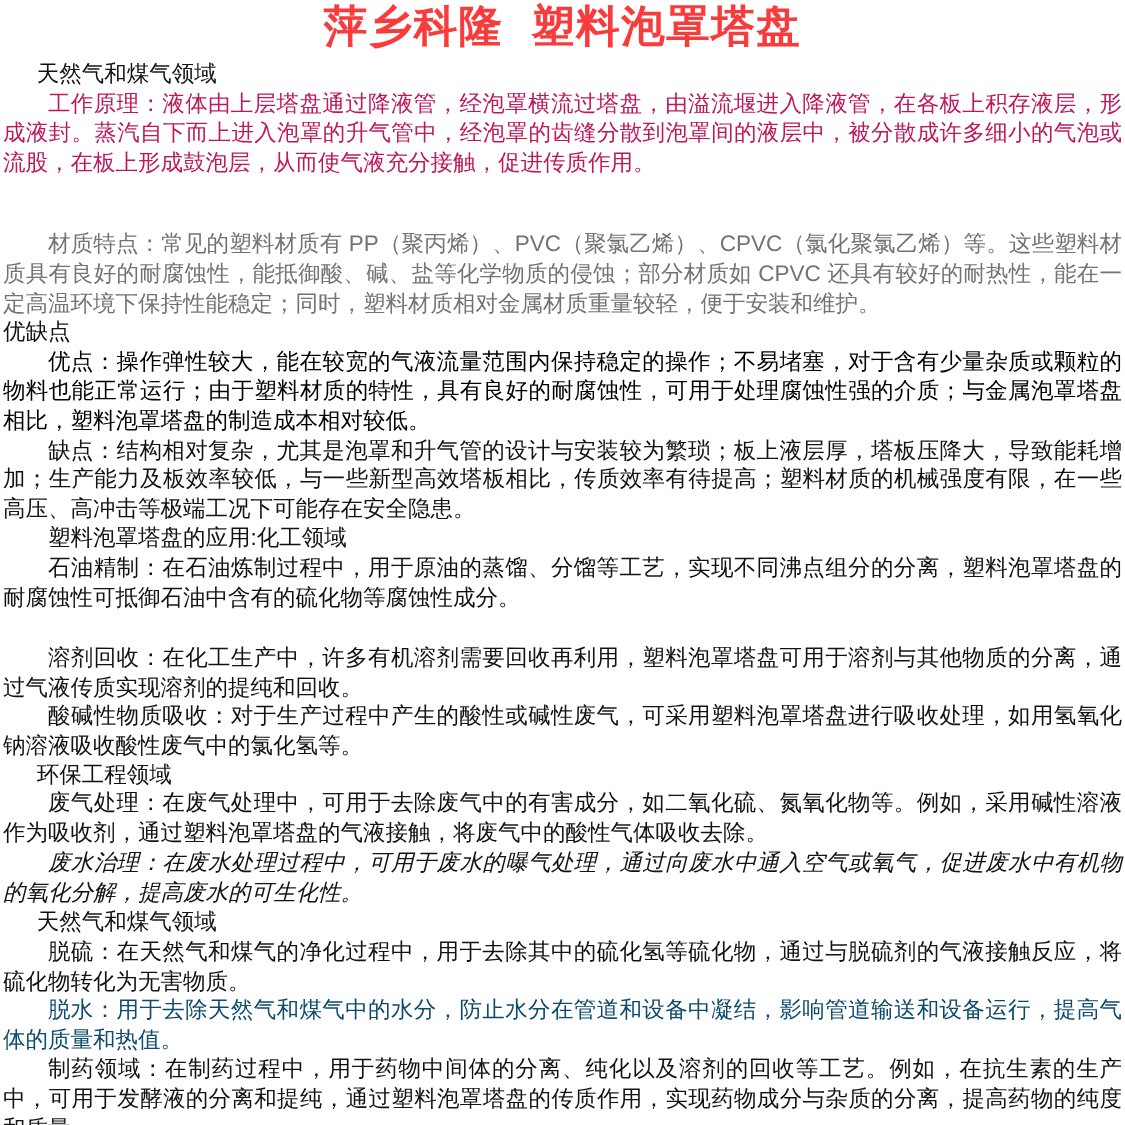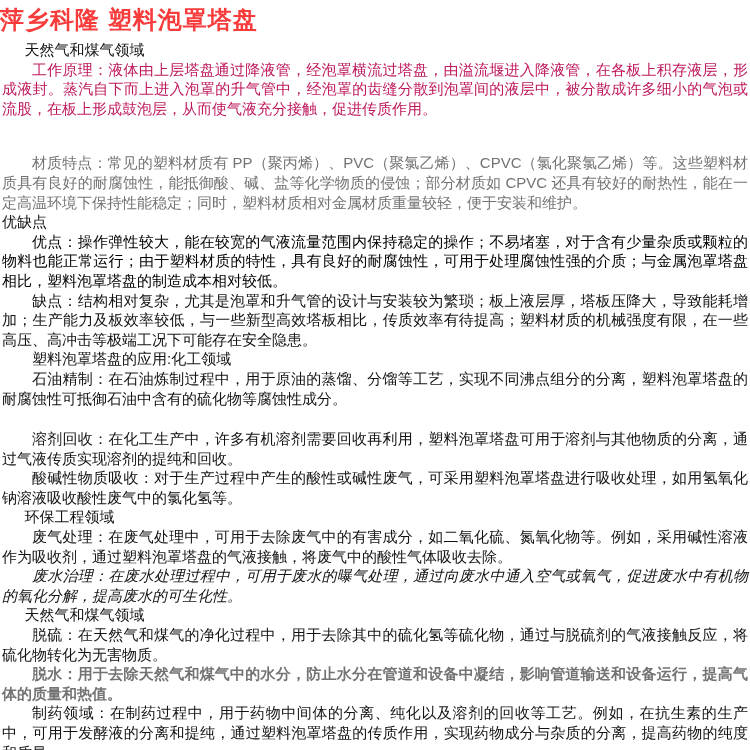--- a/index.html
+++ b/index.html
@@ -8,25 +8,26 @@
     width:750px;height:750px;
     margin:0;
     background:#ffffff;
     overflow:hidden;
     font-family:"Liberation Sans","DejaVu Sans",sans-serif;
     color:#111111;
     box-sizing:border-box;
   }
   .doc-title{
     margin:3px 0 3px 0;
-    font-size:24px;
+    font-size:29px;
     line-height:34px;
     font-weight:bold;
-    text-align:left;
+    text-align:center;
     letter-spacing:1px;
+    font-family:Liberation Mono, monospace;
   }
   .doc-body{
     padding:0 2px;
   }
   .para{
     margin:0;
     font-size:15px;
     line-height:19.6px;
     text-align:justify;
     text-justify:inter-ideograph;
@@ -45,20 +46,20 @@
       <p class="para" style="text-indent: 2em; color: #be185d;">工作原理：液体由上层塔盘通过降液管，经泡罩横流过塔盘，由溢流堰进入降液管，在各板上积存液层，形成液封。蒸汽自下而上进入泡罩的升气管中，经泡罩的齿缝分散到泡罩间的液层中，被分散成许多细小的气泡或流股，在板上形成鼓泡层，从而使气液充分接触，促进传质作用。</p>
       <p class="para" style="text-indent: 2em; color: #737373; margin-top: 35px;">材质特点：常见的塑料材质有 PP（聚丙烯）、PVC（聚氯乙烯）、CPVC（氯化聚氯乙烯）等。这些塑料材质具有良好的耐腐蚀性，能抵御酸、碱、盐等化学物质的侵蚀；部分材质如 CPVC 还具有较好的耐热性，能在一定高温环境下保持性能稳定；同时，塑料材质相对金属材质重量较轻，便于安装和维护。</p>
       <p class="para" style="text-indent: 0em; color: rgb(18, 18, 18);">优缺点</p>
       <p class="para" style="text-indent: 2em; color: #000000;">优点：操作弹性较大，能在较宽的气液流量范围内保持稳定的操作；不易堵塞，对于含有少量杂质或颗粒的物料也能正常运行；由于塑料材质的特性，具有良好的耐腐蚀性，可用于处理腐蚀性强的介质；与金属泡罩塔盘相比，塑料泡罩塔盘的制造成本相对较低。</p>
       <p class="para" style="text-indent: 2em; color: rgb(18, 18, 18);">缺点：结构相对复杂，尤其是泡罩和升气管的设计与安装较为繁琐；板上液层厚，塔板压降大，导致能耗增加；生产能力及板效率较低，与一些新型高效塔板相比，传质效率有待提高；塑料材质的机械强度有限，在一些高压、高冲击等极端工况下可能存在安全隐患。</p>
       <p class="para" style="text-indent: 2em; color: rgb(18, 18, 18);">塑料泡罩塔盘的应用:化工领域</p>
       <p class="para" style="text-indent: 2em; color: rgb(18, 18, 18);">石油精制：在石油炼制过程中，用于原油的蒸馏、分馏等工艺，实现不同沸点组分的分离，塑料泡罩塔盘的耐腐蚀性可抵御石油中含有的硫化物等腐蚀性成分。</p>
       <p class="para" style="text-indent: 2em; color: rgb(18, 18, 18); margin-top: 21px;">溶剂回收：在化工生产中，许多有机溶剂需要回收再利用，塑料泡罩塔盘可用于溶剂与其他物质的分离，通过气液传质实现溶剂的提纯和回收。</p>
       <p class="para" style="text-indent: 2em; color: rgb(18, 18, 18);">酸碱性物质吸收：对于生产过程中产生的酸性或碱性废气，可采用塑料泡罩塔盘进行吸收处理，如用氢氧化钠溶液吸收酸性废气中的氯化氢等。</p>
       <p class="para" style="text-indent: 1.5em; color: rgb(18, 18, 18);">环保工程领域</p>
-      <p class="para" style="text-indent: 2em; color: rgb(18, 18, 18);">废气处理：在废气处理中，可用于去除废气中的有害成分，如二氧化硫、氮氧化物等。例如，采用碱性溶液作为吸收剂，通过塑料泡罩塔盘的气液接触，将废气中的酸性气体吸收去除。</p>
+      <p class="para" style="text-indent: 2em; color: rgb(18, 18, 18); font-family: Liberation Mono, monospace;">废气处理：在废气处理中，可用于去除废气中的有害成分，如二氧化硫、氮氧化物等。例如，采用碱性溶液作为吸收剂，通过塑料泡罩塔盘的气液接触，将废气中的酸性气体吸收去除。</p>
       <p class="para" style="text-indent: 2em; color: rgb(18, 18, 18); font-style: italic;">废水治理：在废水处理过程中，可用于废水的曝气处理，通过向废水中通入空气或氧气，促进废水中有机物的氧化分解，提高废水的可生化性。</p>
       <p class="para" style="text-indent: 1.5em; color: rgb(18, 18, 18);">天然气和煤气领域</p>
       <p class="para" style="text-indent: 2em; color: rgb(18, 18, 18);">脱硫：在天然气和煤气的净化过程中，用于去除其中的硫化氢等硫化物，通过与脱硫剂的气液接触反应，将硫化物转化为无害物质。</p>
-      <p class="para" style="text-indent: 2em; color: #737373; font-weight: bold;">脱水：用于去除天然气和煤气中的水分，防止水分在管道和设备中凝结，影响管道输送和设备运行，提高气体的质量和热值。</p>
+      <p class="para" style="text-indent: 2em; color: #0c4a6e;">脱水：用于去除天然气和煤气中的水分，防止水分在管道和设备中凝结，影响管道输送和设备运行，提高气体的质量和热值。</p>
       <p class="para" style="text-indent: 2em; color: rgb(18, 18, 18);">制药领域：在制药过程中，用于药物中间体的分离、纯化以及溶剂的回收等工艺。例如，在抗生素的生产中，可用于发酵液的分离和提纯，通过塑料泡罩塔盘的传质作用，实现药物成分与杂质的分离，提高药物的纯度和质量。</p>
     </section>
 </main>
 
 </body></html>

